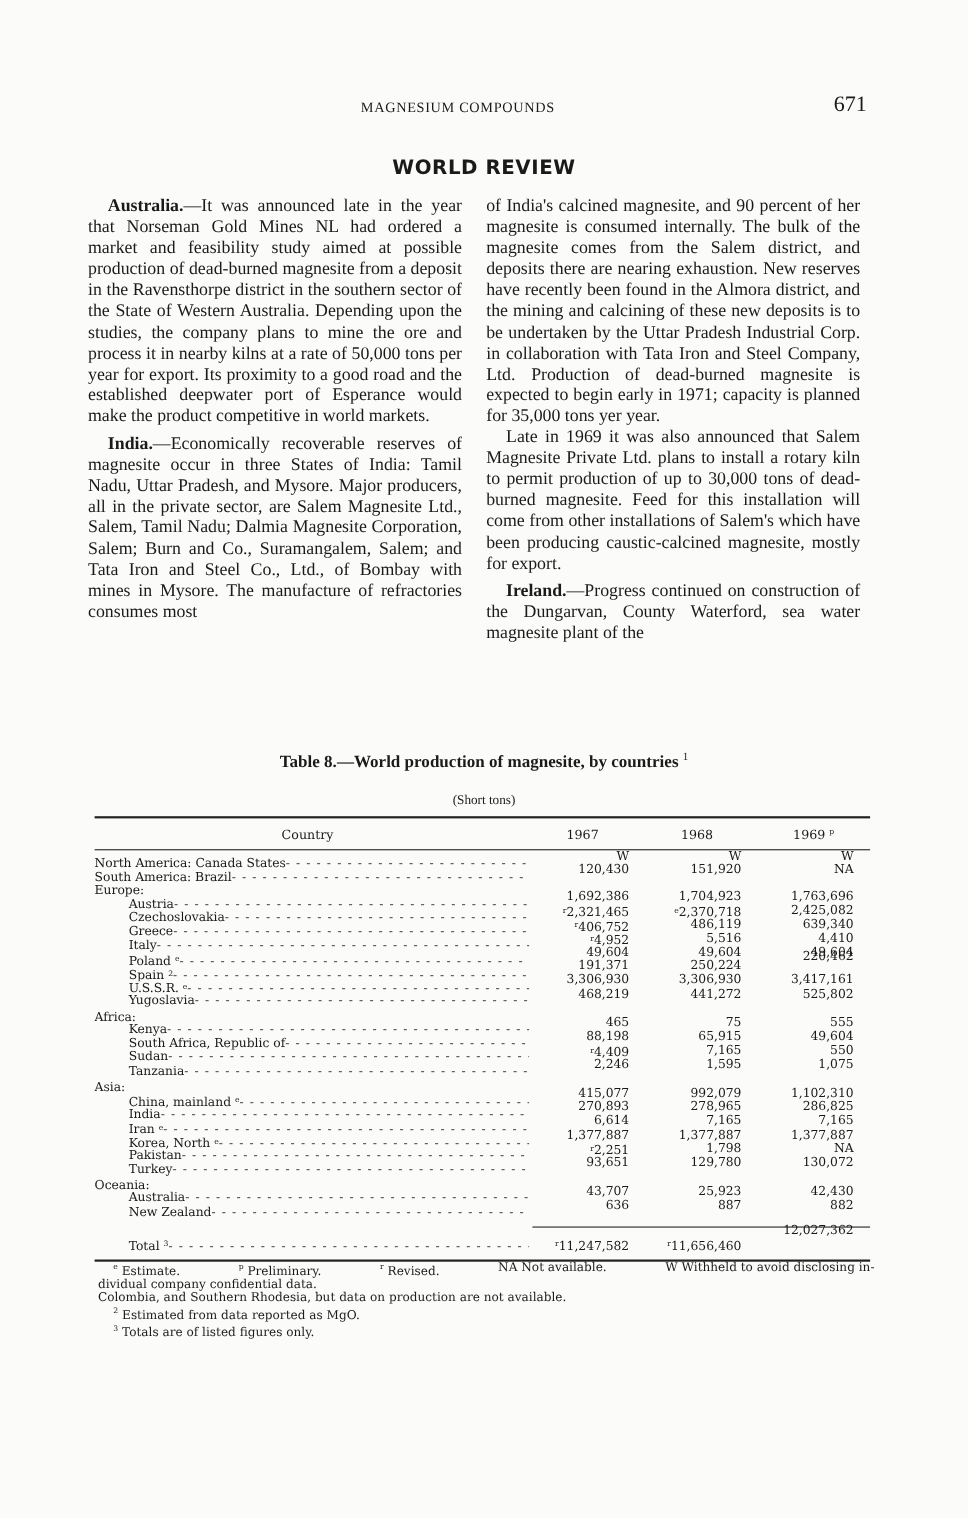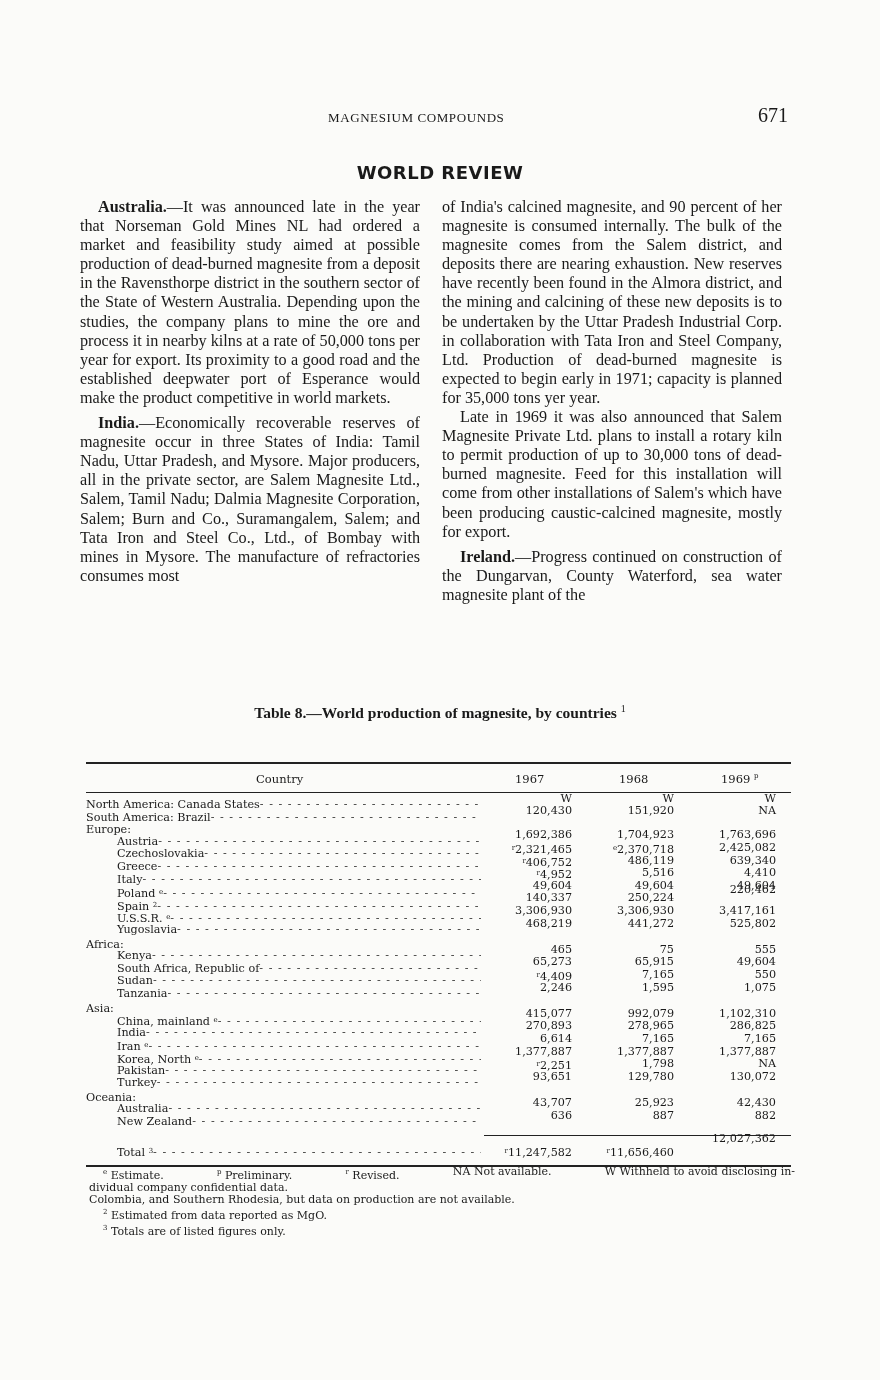--- a/index.html
+++ b/index.html
@@ -3,21 +3,21 @@
 <meta charset="utf-8">
 <style>
   html, body { margin: 0; padding: 0; }
   body {
     width: 880px; height: 1380px;
     background: #fbfbf9;
     color: #1a1a1a;
     position: relative;
     overflow: hidden;
   }
-  .page { position: absolute; left: 0; top: 0; width: 880px; height: 1116px; margin-top: 20px; }
+  .page { position: absolute; left: 0; top: 0; width: 880px; height: 1116px; }
 
   .running-head {
     position: absolute; top: 88px; left: 88px; width: 700px;
     font-family: "Liberation Serif", serif;
   }
   .running-head .title {
     position: absolute; left: 240px; top: 2px;
     font-size: 13px; letter-spacing: 0.6px;
   }
   .running-head .pgnum {
@@ -112,20 +112,21 @@
     <p class="indent gap"><b>India.</b><span id="india-left">—Economically recoverable reserves of magnesite occur in three States of India: Tamil Nadu, Uttar Pradesh, and Mysore. Major producers, all in the private sector, are Salem Magnesite Ltd., Salem, Tamil Nadu; Dalmia Magnesite Corporation, Salem; Burn and Co., Suramangalem, Salem; and Tata Iron and Steel Co., Ltd., of Bombay with mines in Mysore. The manufacture of refractories consumes most</span></p>
   </div>
 
   <div class="col right">
     <p><span id="india-right">of India's calcined magnesite, and 90 percent of her magnesite is consumed internally. The bulk of the magnesite comes from the Salem district, and deposits there are nearing exhaustion. New reserves have recently been found in the Almora district, and the mining and calcining of these new deposits is to be undertaken by the Uttar Pradesh Industrial Corp. in collaboration with Tata Iron and Steel Company, Ltd. Production of dead-burned magnesite is expected to begin early in 1971; capacity is planned for 35,000 tons yer year.</span></p>
     <p class="indent"><span>Late in 1969 it was also announced that Salem Magnesite Private Ltd. plans to install a rotary kiln to permit production of up to 30,000 tons of dead-burned magnesite. Feed for this installation will come from other installations of Salem's which have been producing caustic-calcined magnesite, mostly for export.</span></p>
     <p class="indent gap"><b>Ireland.</b><span>—Progress continued on construction of the Dungarvan, County Waterford, sea water magnesite plant of the</span></p>
   </div>
 
   <div class="table-title"><span>Table 8.—World production of magnesite, by countries</span> <sup>1</sup></div>
+  <div class="table-unit">(Short tons)</div>
 
   <div class="tbl">
     <div class="rule-thick"></div>
     <div class="thead">
       <span class="th-country">Country</span>
       <span class="th-y1">1967</span>
       <span class="th-y2">1968</span>
       <span class="th-y3"><span style="position:static">1969</span> <sup>p</sup></span>
     </div>
     <div class="rule-thin"></div>
@@ -153,38 +154,38 @@
         <div class="num c3" style="top: 61.5px;">639,340</div>
         <div class="lab sub" style="top: 80.6px;"><span>Italy</span><span class="lead">- - - - - - - - - - - - - - - - - - - - - - - - - - - - - - - - - - - - - - - - - - - - - - - - - - - - - -</span></div>
         <div class="num c1" style="top: 74.1px;"><sup>r</sup>4,952</div>
         <div class="num c2" style="top: 74.1px;">5,516</div>
         <div class="num c3" style="top: 74.1px;">4,410</div>
         <div class="lab sub" style="top: 93.2px;"><span>Poland</span> <sup>e</sup><span class="lead">- - - - - - - - - - - - - - - - - - - - - - - - - - - - - - - - - - - - - - - - - - - - - - - - - - - - - -</span></div>
         <div class="num c1" style="top: 86.7px;">49,604</div>
         <div class="num c2" style="top: 86.7px;">49,604</div>
         <div class="num c3" style="top: 86.7px;">49,604</div>
         <div class="lab sub" style="top: 105.8px;"><span>Spain</span> <sup>2</sup><span class="lead">- - - - - - - - - - - - - - - - - - - - - - - - - - - - - - - - - - - - - - - - - - - - - - - - - - - - - -</span></div>
-        <div class="num c1" style="top: 99.3px;">140,337</div>
+        <div class="num c1" style="top: 99.3px;">191,371</div>
         <div class="num c2" style="top: 99.3px;">250,224</div>
         <div class="num c3" style="top: 91px;">220,462</div>
         <div class="lab sub" style="top: 118.4px;"><span>U.S.S.R.</span> <sup>e</sup><span class="lead">- - - - - - - - - - - - - - - - - - - - - - - - - - - - - - - - - - - - - - - - - - - - - - - - - - - - - -</span></div>
         <div class="num c1" style="top: 111.9px;">3,306,930</div>
         <div class="num c2" style="top: 111.9px;">3,306,930</div>
         <div class="num c3" style="top: 111.9px;">3,417,161</div>
         <div class="lab sub" style="top: 131px;"><span>Yugoslavia</span><span class="lead">- - - - - - - - - - - - - - - - - - - - - - - - - - - - - - - - - - - - - - - - - - - - - - - - - - - - - -</span></div>
         <div class="num c1" style="top: 124.5px;">468,219</div>
         <div class="num c2" style="top: 124.5px;">441,272</div>
         <div class="num c3" style="top: 124.5px;">525,802</div>
         <div class="lab" style="top: 145.6px;"><span>Africa:</span></div>
         <div class="lab sub" style="top: 157.2px;"><span>Kenya</span><span class="lead">- - - - - - - - - - - - - - - - - - - - - - - - - - - - - - - - - - - - - - - - - - - - - - - - - - - - - -</span></div>
         <div class="num c1" style="top: 150.7px;">465</div>
         <div class="num c2" style="top: 150.7px;">75</div>
         <div class="num c3" style="top: 150.7px;">555</div>
         <div class="lab sub" style="top: 169.8px;"><span>South Africa, Republic of</span><span class="lead">- - - - - - - - - - - - - - - - - - - - - - - - - - - - - - - - - - - - - - - - - - - - - - - - - - - - - -</span></div>
-        <div class="num c1" style="top: 163.3px;">65,273</div>
+        <div class="num c1" style="top: 163.3px;">88,198</div>
         <div class="num c2" style="top: 163.3px;">65,915</div>
         <div class="num c3" style="top: 163.3px;">49,604</div>
         <div class="lab sub" style="top: 182.4px;"><span>Sudan</span><span class="lead">- - - - - - - - - - - - - - - - - - - - - - - - - - - - - - - - - - - - - - - - - - - - - - - - - - - - - -</span></div>
         <div class="num c1" style="top: 175.9px;"><sup>r</sup>4,409</div>
         <div class="num c2" style="top: 175.9px;">7,165</div>
         <div class="num c3" style="top: 175.9px;">550</div>
         <div class="lab sub" style="top: 195px;"><span>Tanzania</span><span class="lead">- - - - - - - - - - - - - - - - - - - - - - - - - - - - - - - - - - - - - - - - - - - - - - - - - - - - - -</span></div>
         <div class="num c1" style="top: 188.5px;">2,246</div>
         <div class="num c2" style="top: 188.5px;">1,595</div>
         <div class="num c3" style="top: 188.5px;">1,075</div>

